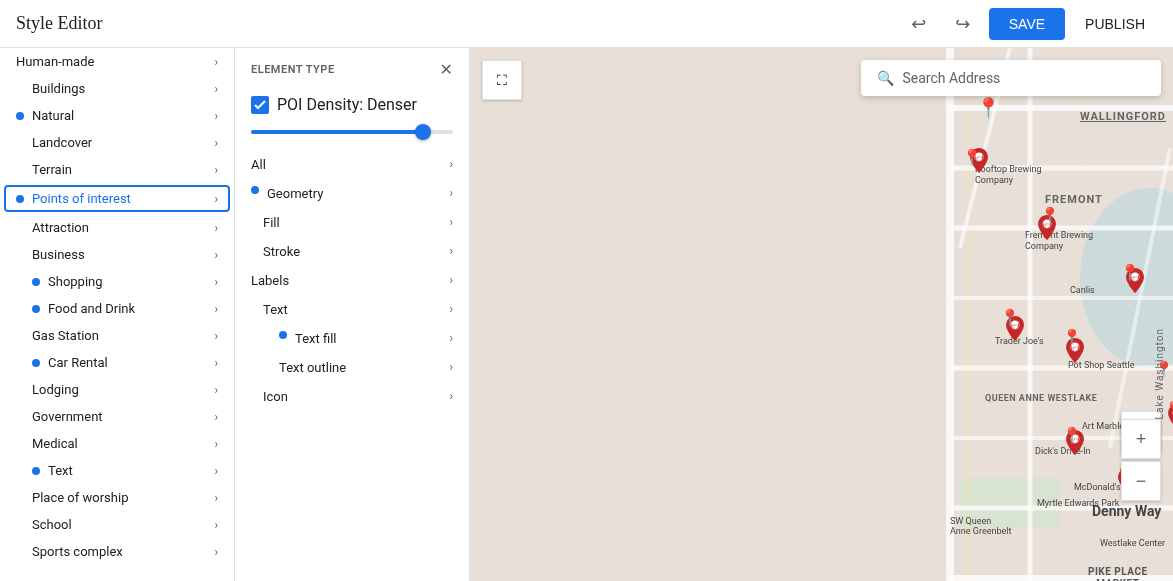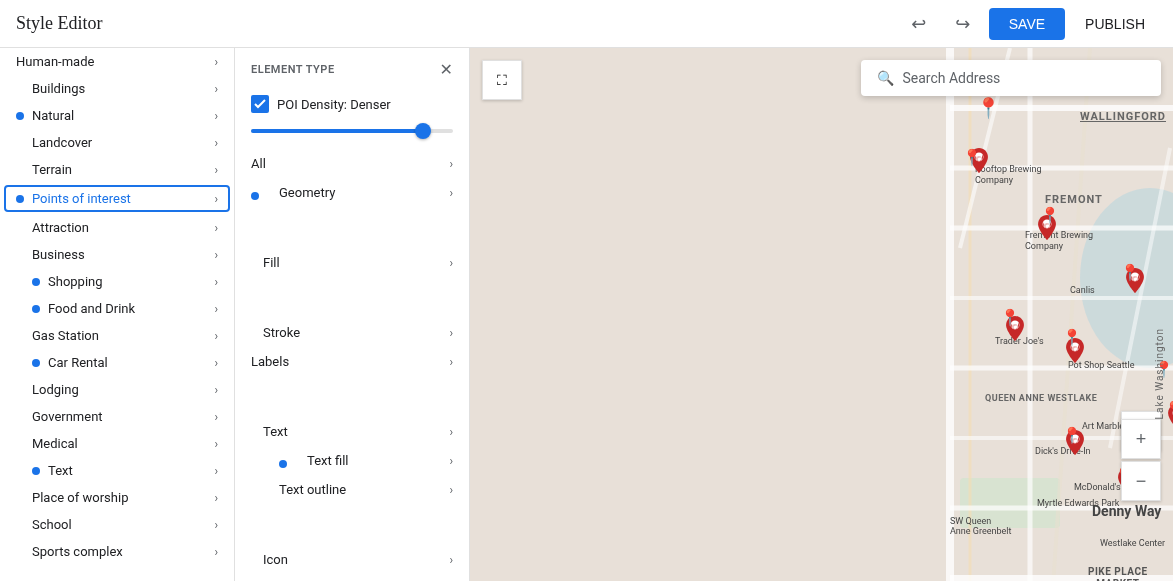--- a/index.html
+++ b/index.html
@@ -67,40 +67,40 @@
     .element-panel-title { font-size: 11px; font-weight: 600; color: #5f6368; text-transform: uppercase; letter-spacing: 0.5px; }
     .close-btn { background: none; border: none; cursor: pointer; color: #5f6368; font-size: 16px; }
 
     .poi-density {
       display: flex; align-items: center; gap: 8px; padding: 8px 16px 12px;
     }
     .checkbox-blue {
       width: 18px; height: 18px; background: #1a73e8; border-radius: 2px;
       display: flex; align-items: center; justify-content: center; flex-shrink: 0;
     }
-    .poi-label { font-size: 13px; color: #202124; }
+    .poi-label { font-size: 16px; color: #202124; }
 
     .slider-container { padding: 4px 16px 16px; }
     .slider-track {
       width: 100%; height: 4px; background: #e0e0e0; border-radius: 2px; position: relative;
     }
     .slider-fill { height: 100%; background: #1a73e8; border-radius: 2px; width: 85%; }
     .slider-thumb {
       width: 16px; height: 16px; background: #1a73e8; border-radius: 50%;
       position: absolute; top: -6px; left: calc(85% - 8px);
       box-shadow: 0 1px 3px rgba(0,0,0,0.3);
     }
 
     .element-item {
-      display: flex; align-items: flex-end; padding: 7px 16px;
-      cursor: pointer; color: #202124; gap: 12px;
+      display: flex; align-items: flex-start; padding: 7px 16px;
+      cursor: pointer; color: #202124;
     }
     .element-item .dot { width: 8px; height: 8px; border-radius: 50%; margin-right: 8px; flex-shrink: 0; }
     .element-item .chevron { margin-left: auto; color: #5f6368; font-size: 12px; }
-    .element-item.indent1 { padding-left: 28px; margin-top: 41px; }
+    .element-item.indent1 { padding-left: 28px; }
     .element-item.indent2 { padding-left: 44px; }
 
     
     .map-area {
       flex: 1; background: #e8e0d8; position: relative; overflow: hidden;
     }
 
     
     .search-bar {
       position: absolute; top: 12px; right: 12px;

